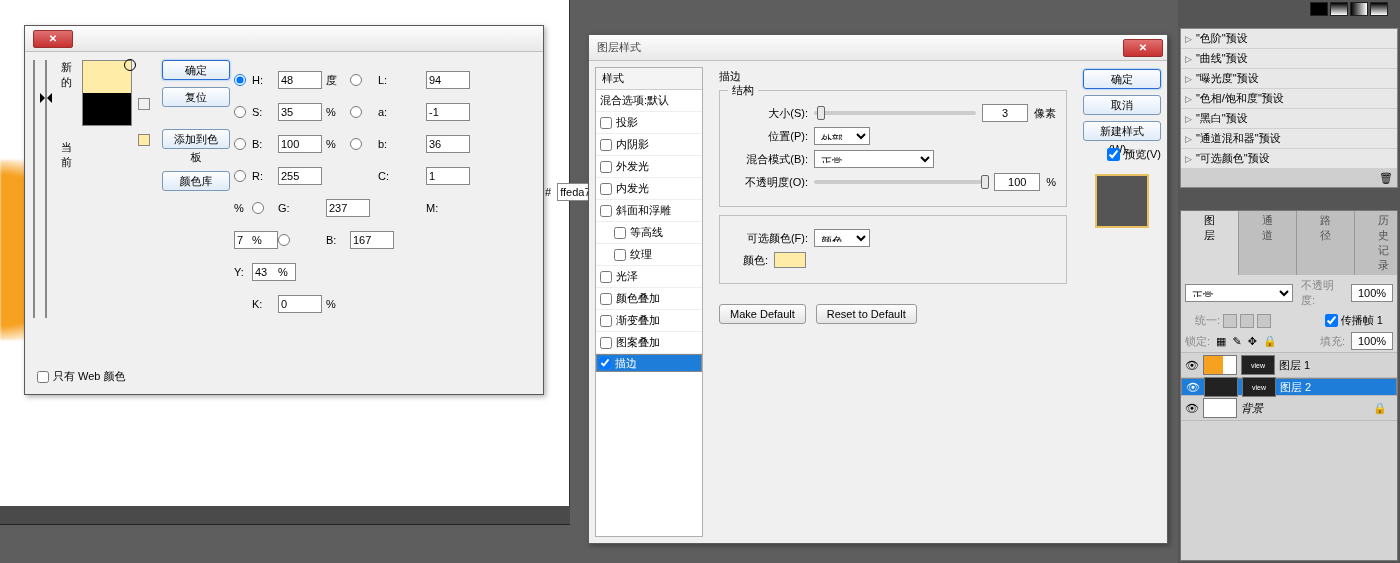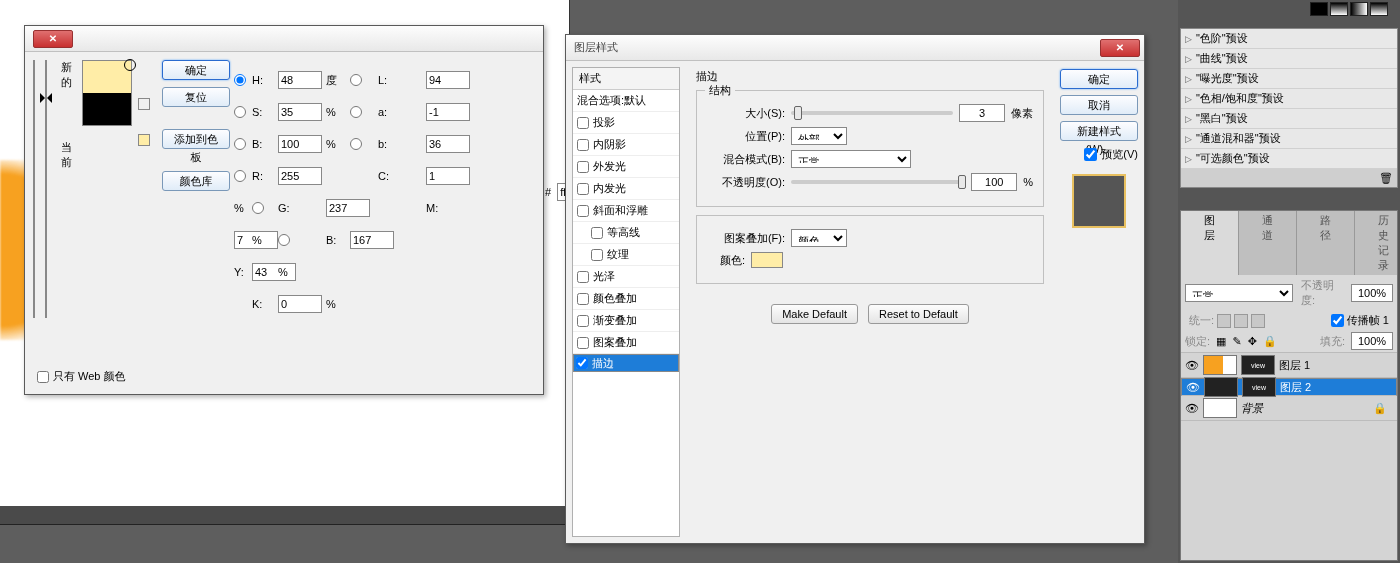--- a/index.html
+++ b/index.html
@@ -36,21 +36,21 @@
   .cp-fields input[type=text]{width:44px;height:18px;border:1px solid #888;padding:0 2px;background:#fff;}
   .cp-fields .rad{width:12px;height:12px;}
   .cp-hex-row{display:flex;align-items:center;gap:6px;margin-top:6px;margin-left:95px;}
   .cp-hex-row input{width:56px;height:18px;border:1px solid #888;padding:0 2px;}
   .cp-foot{position:absolute;left:12px;bottom:10px;display:flex;align-items:center;gap:4px;}
   .cp-foot input{width:12px;height:12px;}
   .cube{width:12px;height:12px;border:1px solid #888;display:inline-block;}
   .mini-sw{width:12px;height:12px;border:1px solid #888;background:#ffeda7;display:inline-block;}
 
   
-  #layerstyle { left: 565px; top: 34px; width: 580px; height: 510px; }
+  #layerstyle { left: 588px; top: 34px; width: 580px; height: 510px; }
   .ls-body{display:flex;height:calc(100% - 26px);}
   .ls-styles{width:108px;border:1px solid #b0b0b0;margin:6px;background:#fff;display:flex;flex-direction:column;}
   .ls-styles-hd{padding:3px 6px;border-bottom:1px solid #ccc;background:#f4f4f4;}
   .ls-style-item{display:flex;align-items:center;gap:4px;padding:3px 4px;border-bottom:1px solid #eee;cursor:pointer;}
   .ls-style-item input{width:12px;height:12px;}
   .ls-style-item.sub{padding-left:18px;}
   .ls-style-item.sel{background:#1e7dd8;color:#fff;}
   .ls-center{flex:1;padding:8px 10px;}
   .fieldset{border:1px solid #c0c0c0;padding:8px 10px 10px;margin-bottom:8px;position:relative;}
   .fieldset>.lg{position:absolute;top:-8px;left:8px;background:#f0f0f0;padding:0 4px;}
@@ -83,21 +83,21 @@
   .lock-row{display:flex;align-items:center;gap:6px;padding:2px 4px;border-bottom:1px solid #bbb;}
   .layer-list{flex:1;background:#d4d4d4;}
   .layer-row{display:flex;align-items:center;gap:4px;padding:2px 4px;border-bottom:1px solid #bcbcbc;}
   .layer-row.sel{background:#1e7dd8;color:#fff;}
   .eye{width:14px;text-align:center;}
   .lthumb{width:34px;height:20px;border:1px solid #777;background:#fff;display:inline-block;}
   .lthumb.orange{background:linear-gradient(90deg,#f7a120,#f7a120 60%,#fff 60%);}
   .lthumb.dark{background:#222;color:#fff;font-size:7px;display:flex;align-items:center;justify-content:center;}
   .lock-ic{margin-left:auto;margin-right:6px;color:#555;}
   .ital{font-style:italic;}
-  .unify{display:flex;align-items:center;gap:3px;padding:2px 8px;}
+  .unify{display:flex;align-items:center;gap:3px;padding:2px 14px;}
   .unify .ico{width:14px;height:14px;background:#c8c8c8;border:1px solid #999;}
 </style>
 </head>
 <body>
 
 <div class="canvas-bg">
     <div class="orange-blob"></div>
   </div>
 
 <div id="colorpicker" class="dialog">
@@ -292,29 +292,29 @@
           <label>不透明度(O):</label>
           <div class="slider">
               <div class="thumb" style="left:96%"></div>
             </div>
           <input class="num" value="100" style="">
           <span>%</span>
         </div>
       </div>
       <div class="fieldset">
         <div class="fs-row">
-          <label>图案叠加(F):</label>
+          <label>可选颜色(F):</label>
           <select class="sel"><option>颜色</option></select>
         </div>
         <div class="fs-row">
           <label style="width:38px">颜色:</label>
           <div class="color-sw"></div>
         </div>
       </div>
-      <div style="display:flex;gap:10px;justify-content:center;margin-top:20px;">
+      <div style="display:flex;gap:10px;justify-content:flex-start;margin-top:20px;">
         <button class="small-btn">Make Default</button>
         <button class="small-btn">Reset to Default</button>
       </div>
     </div>
     <div class="ls-btns">
       <div class="pbtn primary">确定</div>
       <div class="pbtn">取消</div>
       <div class="pbtn">新建样式(W)...</div>
       <div class="chk">
           <input type="checkbox" checked="" style="">

